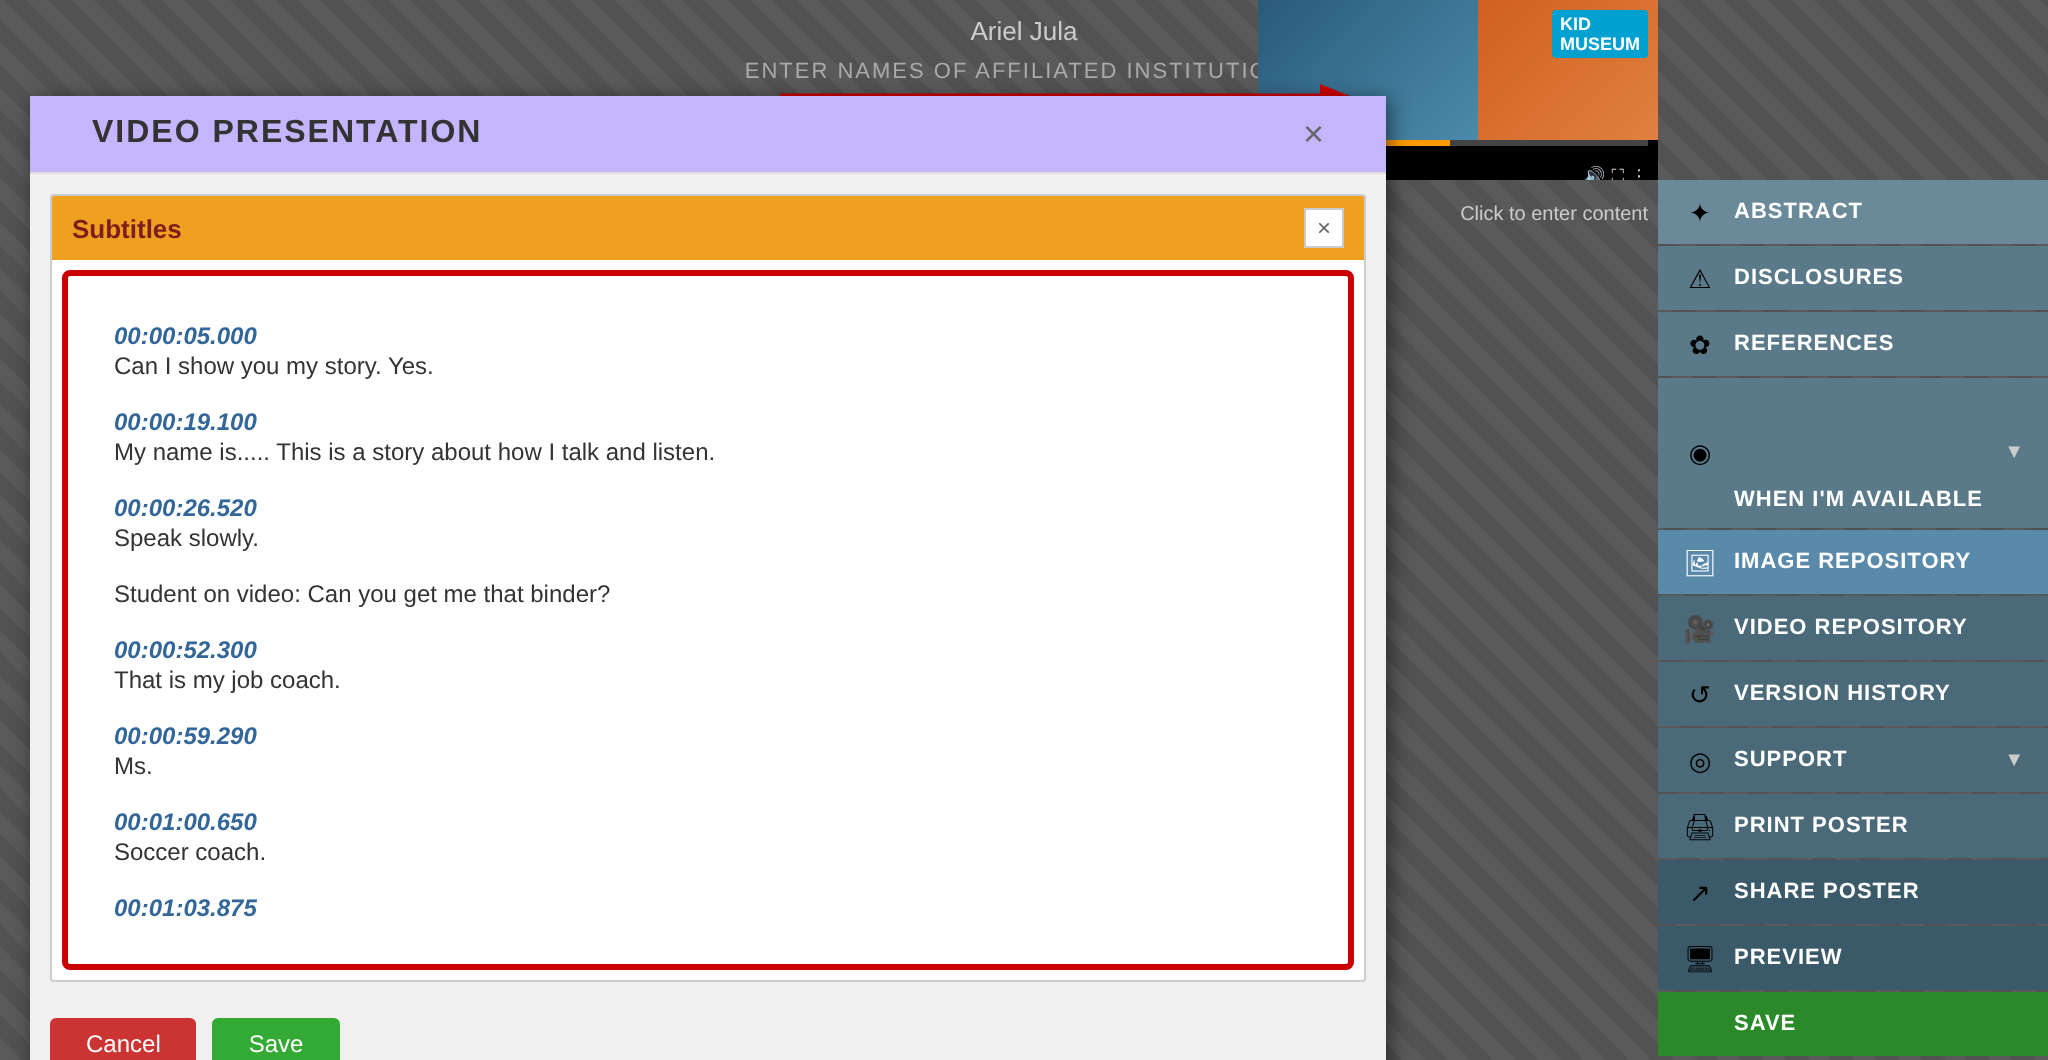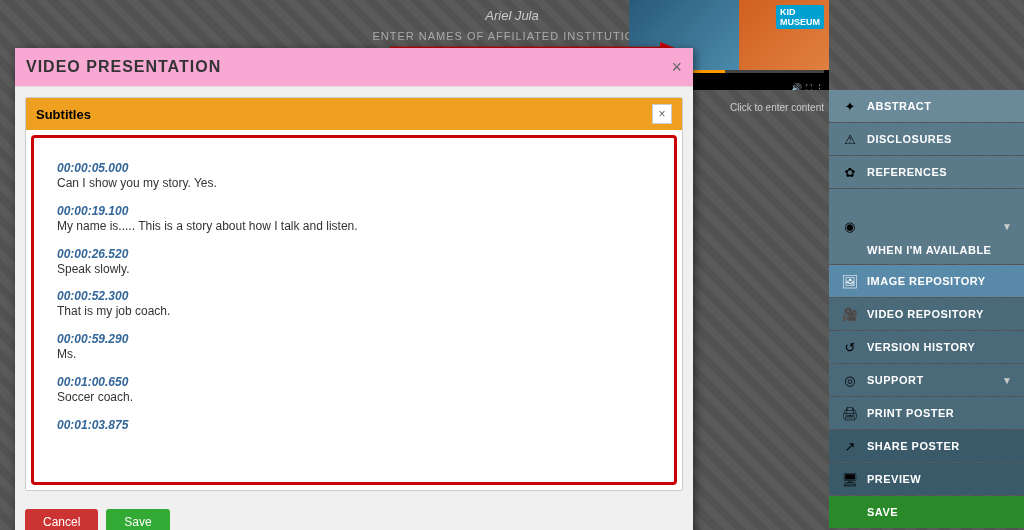--- a/index.html
+++ b/index.html
@@ -28,21 +28,20 @@
 
     
     .top-bar {
       position: absolute;
       top: 0; left: 0; right: 0;
       height: 30px;
       display: flex;
       align-items: center;
       justify-content: center;
       z-index: 2;
-      font-style: italic;
     }
     .top-bar-name {
       color: #ccc;
       font-size: 13px;
     }
     .top-bar-sub {
       color: #aaa;
       font-size: 11px;
       letter-spacing: 1px;
       position: absolute;
@@ -132,22 +131,22 @@
       position: absolute;
       top: 48px;
       left: 15px;
       width: 678px;
       background: #f0f0f0;
       border-radius: 3px;
       z-index: 10;
       box-shadow: 2px 2px 10px rgba(0,0,0,0.5);
     }
     .modal-header {
-      background: #f9a8d4;
-      padding: 10px 11px;
+      background: #c4b5fd;
+      padding: 10px 31px;
       display: flex;
       align-items: center;
       justify-content: space-between;
       border-bottom: 1px solid #ddd;
     }
     .modal-title {
       font-size: 16px;
       font-weight: bold;
       color: #333;
       letter-spacing: 1px;
@@ -171,21 +170,21 @@
       overflow: hidden;
     }
     .subtitles-header {
       background: #f0a020;
       padding: 6px 10px;
       display: flex;
       align-items: center;
       justify-content: space-between;
     }
     .subtitles-title {
-      color: #000000;
+      color: #7f1d1d;
       font-size: 13px;
       font-weight: bold;
     }
     .subtitles-close {
       background: white;
       border: 1px solid #ccc;
       width: 20px;
       height: 20px;
       display: flex;
       align-items: center;
@@ -409,20 +408,23 @@
               </div>
               <div class="subtitle-entry">
                 <div class="subtitle-time">00:00:19.100</div>
                 <div class="subtitle-text">My name is..... This is a story about how I talk and listen.</div>
               </div>
               <div class="subtitle-entry">
                 <div class="subtitle-time">00:00:26.520</div>
                 <div class="subtitle-text">Speak slowly.</div>
               </div>
               <div class="subtitle-entry">
+                <div class="subtitle-text">Student on video: Can you get me that binder?</div>
+              </div>
+              <div class="subtitle-entry">
                 <div class="subtitle-time">00:00:52.300</div>
                 <div class="subtitle-text">That is my job coach.</div>
               </div>
               <div class="subtitle-entry">
                 <div class="subtitle-time">00:00:59.290</div>
                 <div class="subtitle-text">Ms.</div>
               </div>
               <div class="subtitle-entry">
                 <div class="subtitle-time">00:01:00.650</div>
                 <div class="subtitle-text">Soccer coach.</div>

